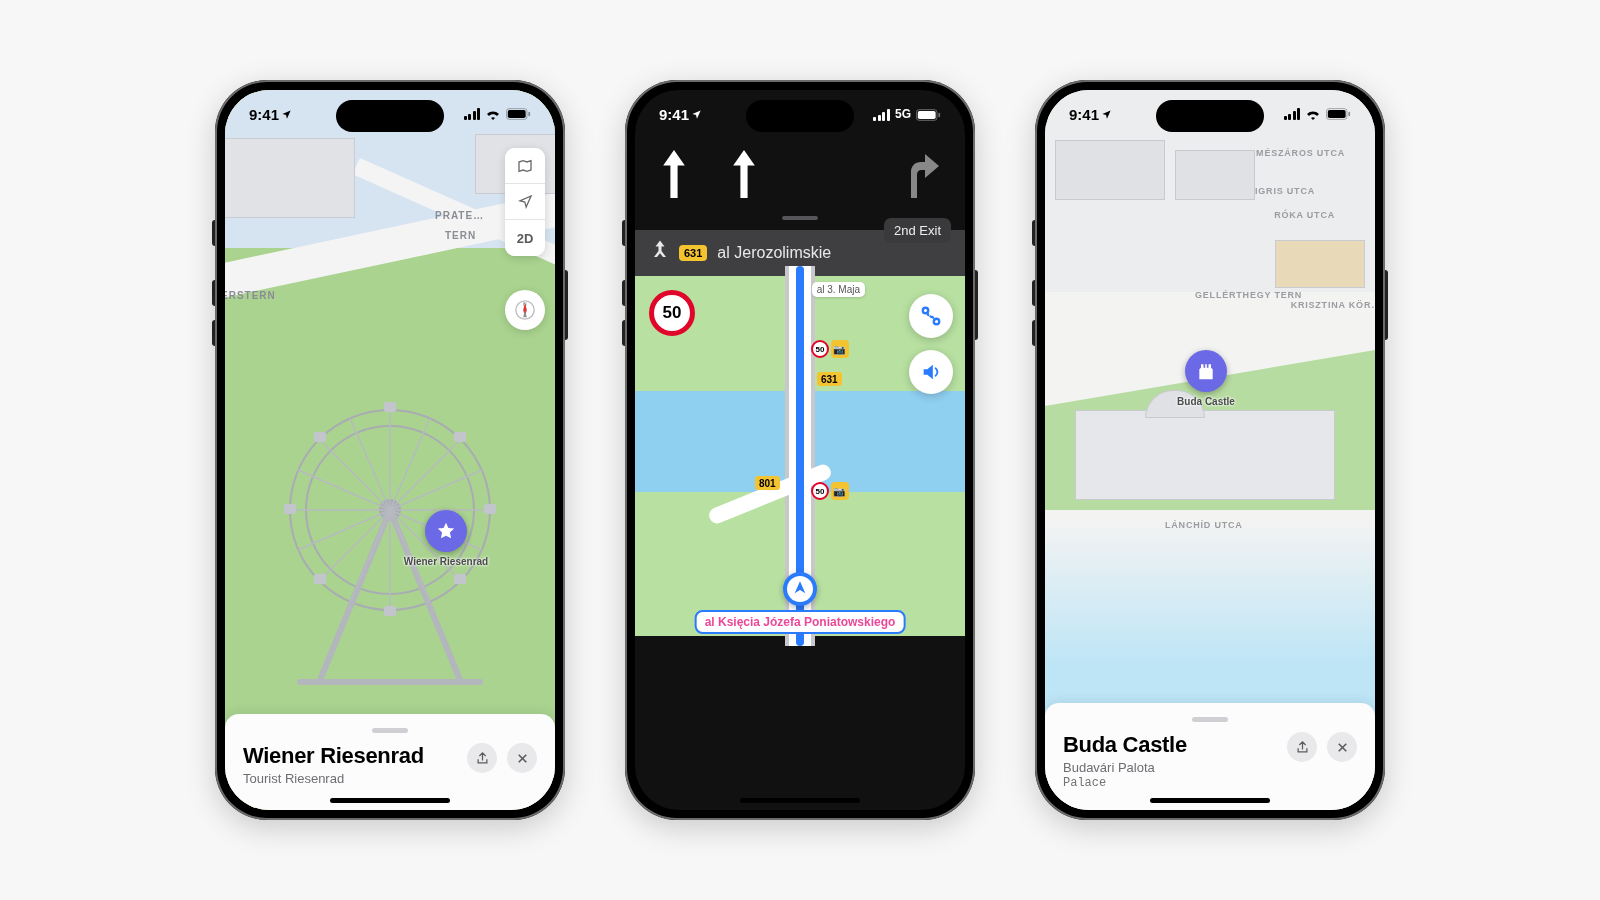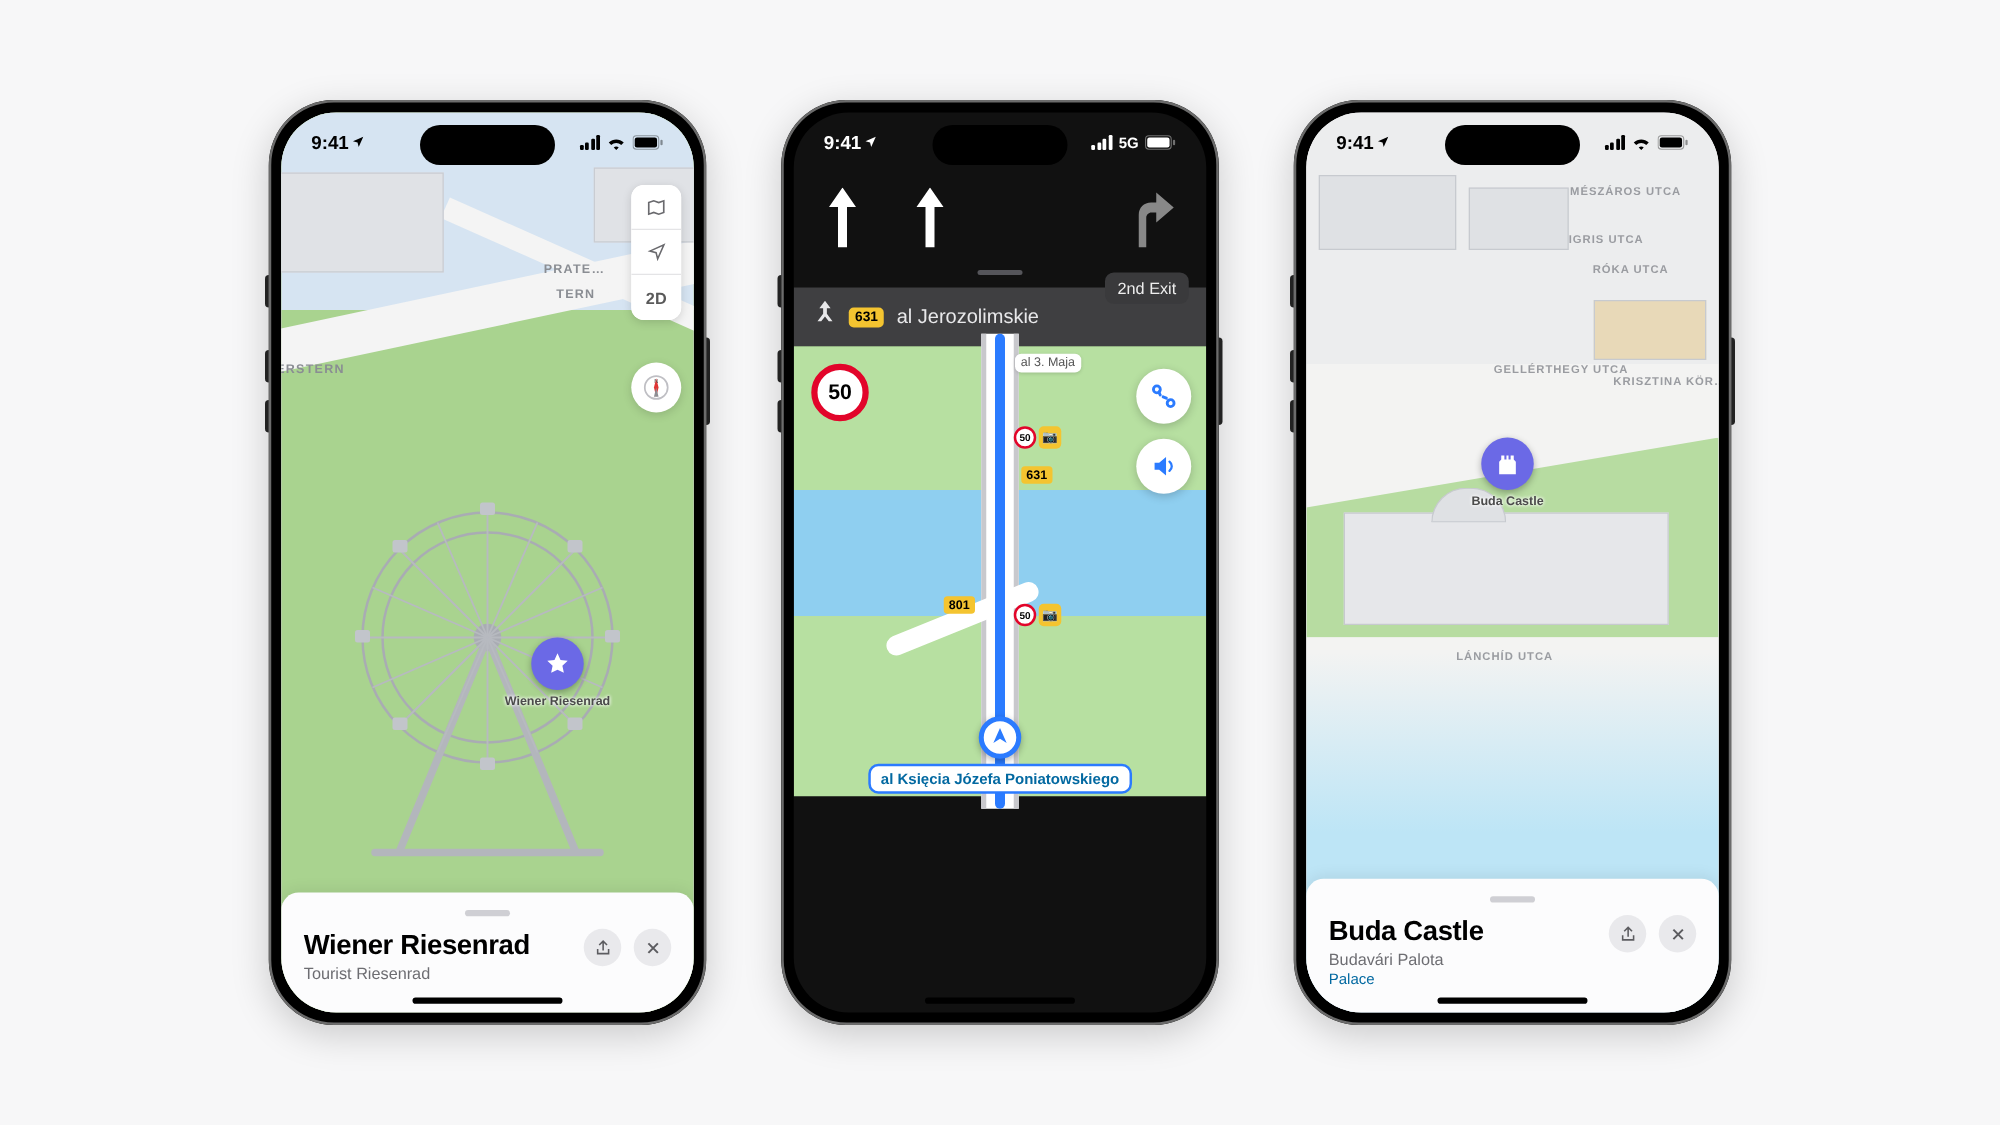--- a/index.html
+++ b/index.html
@@ -38,21 +38,21 @@
     position: absolute; top: 10px; left: 50%; transform: translateX(-50%);
     width: 108px; height: 32px; background: #000; border-radius: 20px; z-index: 50;
   }
   .status-bar {
     position: absolute; top: 0; left: 0; right: 0; height: 48px;
     display: flex; justify-content: space-between; align-items: center;
     padding: 12px 24px; z-index: 40; font-weight: 600; font-size: 15px;
   }
   .status-bar.light { color: #fff; }
   .status-left { display:flex; align-items:center; gap:2px;}
-  .status-right { display:flex; align-items:center; gap:5px; }
+  .status-right { display:flex; align-items:flex-end; gap:5px; }
   .signal-bars { display:flex; align-items:flex-end; gap:1.5px; height:12px;}
   .signal-bars span{ width:3px; background:currentColor; border-radius:1px;}
   .signal-bars span:nth-child(1){height:4px;} .signal-bars span:nth-child(2){height:6px;}
   .signal-bars span:nth-child(3){height:9px;} .signal-bars span:nth-child(4){height:12px;}
   .wifi-ico svg, .bat-ico svg { display:block; }
   .home-ind { position:absolute; bottom:7px; left:50%; transform:translateX(-50%); width:120px; height:5px; background:#000; border-radius:3px; z-index:60;}
   
   .p1-map{ position:absolute; inset:0; background:
      linear-gradient(180deg,#d6e4f2 0,#d6e4f2 22%, transparent 22%),
      linear-gradient(180deg,#a9d38f 0, #a9d38f 100%);
@@ -71,21 +71,21 @@
   .map-controls{ position:absolute; right:10px; top:58px; width:40px; display:flex; flex-direction:column; gap:0; background:#fff; border-radius:10px; box-shadow:0 2px 8px rgba(0,0,0,.15); overflow:hidden;}
   .map-controls button{ border:0; background:#fff; width:40px; height:36px; font-size:13px; font-weight:600; color:#5a5a5a; display:flex; align-items:center; justify-content:center; border-bottom:1px solid #e4e4e6;}
   .map-controls button:last-child{border-bottom:0;}
   .compass-btn{ position:absolute; right:10px; top:200px; width:40px;height:40px; background:#fff; border-radius:50%; box-shadow:0 2px 8px rgba(0,0,0,.15); display:flex;align-items:center;justify-content:center;}
   
   .place-card{ position:absolute; bottom:0; left:0; right:0; background:#fcfcfd; border-radius:14px 14px 0 0; padding:14px 18px 24px; box-shadow:0 -2px 12px rgba(0,0,0,.08);}
   .place-card .grab{ width:36px;height:5px;background:#cfcfd4;border-radius:3px;margin:0 auto 10px;}
   .pc-head{ display:flex; align-items:flex-start; justify-content:space-between;}
   .pc-title{ font-size:22px; font-weight:800; letter-spacing:-.3px;}
   .pc-sub{ font-size:13px; color:#6d6d72; margin-top:2px; font-weight:500;}
-  .pc-sub2{ font-size:12px; color:#0369a1; margin-top:1px;}
+  .pc-sub2{ font-size:12px; color:#737373; margin-top:1px;font-family:Liberation Mono, monospace;}
   .pc-actions{ display:flex; gap:10px;}
   .pc-ico{ width:30px;height:30px; border-radius:50%; background:#e9e9ec; color:#5c5c60; display:flex; align-items:center; justify-content:center;}
   
   .p2-screen{ background:#111;}
   .nav-banner{ position:relative; padding:54px 18px 10px; color:#fff;}
   .nav-arrows{ display:flex; gap:40px; align-items:flex-end; padding:6px 6px 10px;}
   .arr svg{display:block;}
   .nav-dist{ font-size:30px; font-weight:800; display:flex; align-items:baseline; gap:14px;}
   .exit-chip{ position:absolute; right:14px; top:128px; background:#3a3a3c; color:#eee; font-size:13px; padding:5px 10px; border-radius:7px;}
   .nav-street{ font-size:22px; color:#c9c9cd; margin-top:2px; font-weight:500;}
@@ -95,21 +95,21 @@
   .p2-map{ position:relative; height:360px; background:linear-gradient(#b7e0a1 0 32%, #8fcff0 32% 60%, #b7e0a1 60% 100%);}
   .p2-road{ position:absolute; left:50%; top:-10px; bottom:-10px; width:30px; transform:translateX(-50%); background:#fff; border-left:4px solid #c8c8cc; border-right:4px solid #c8c8cc;}
   .p2-route{ position:absolute; left:50%; top:-10px; bottom:-10px; width:8px; transform:translateX(-50%); background:#2b7bff; border-radius:4px;}
   .p2-ramp{ position:absolute; left:70px; top:210px; width:130px; height:16px; background:#fff; transform:rotate(-22deg); border-radius:8px;}
   .speed{ position:absolute; left:14px; top:14px; width:46px;height:46px;border-radius:50%;background:#fff;border:5px solid #e2052a; display:flex;align-items:center;justify-content:center;font-weight:800; font-size:17px;}
   .p2-btn{ position:absolute; right:12px; width:44px;height:44px; border-radius:50%; background:#fff; box-shadow:0 2px 8px rgba(0,0,0,.2); display:flex;align-items:center;justify-content:center; color:#2b7bff;}
   .p2-btn.route{ top:18px;} .p2-btn.audio{ top:74px;}
   .cam-chip{ position:absolute; display:flex; align-items:center; gap:2px;}
   .mini-speed{ width:18px;height:18px;border-radius:50%;background:#fff;border:2.5px solid #e2052a;font-size:8px;font-weight:800;display:flex;align-items:center;justify-content:center;}
   .mini-cam{ width:18px;height:18px;border-radius:4px; background:#f4c430; display:flex;align-items:center;justify-content:center;font-size:10px;}
-  .road-pill{ position:absolute; background:#fff; border:2px solid #2b7bff; color:#0369a1; font-weight:700; font-size:12px; padding:3px 8px; border-radius:8px; white-space:nowrap;}
+  .road-pill{ position:absolute; background:#fff; border:2px solid #2b7bff; color:#ec4899; font-weight:700; font-size:12px; padding:3px 8px; border-radius:8px; white-space:nowrap;}
   .puck{ position:absolute; left:50%; bottom:30px; transform:translateX(-50%); width:34px;height:34px;border-radius:50%;background:#fff;border:4px solid #2b7bff; box-shadow:0 2px 6px rgba(0,0,0,.3);}
   .puck svg{position:absolute; left:50%; top:48%; transform:translate(-50%,-50%);}
   .p2-bar{ background:#fff; display:flex; align-items:center; padding:12px 18px 24px; gap:22px;}
   .p2-metric .v{ font-size:20px; font-weight:800;}
   .p2-metric .l{ font-size:12px; color:#7a7a80;}
   .p2-expand{ margin-left:auto; width:34px;height:34px;border-radius:50%;background:#ededf0;color:#6b6b70;display:flex;align-items:center;justify-content:center;}
   .road-badge{position:absolute; background:#f4c430;color:#000;font-size:10px;font-weight:800;padding:1.5px 4px;border-radius:3px;}
   .map-tag{ position:absolute; background:#fff; font-size:10px; color:#555; padding:2px 5px; border-radius:5px; box-shadow:0 1px 3px rgba(0,0,0,.15);}
   
   .p3-map{ position:absolute; inset:0; background:linear-gradient(180deg,#ecedee 0 28%, #f3f3f2 28% 60%, #bde5f6 80% 100%);}
@@ -403,21 +403,21 @@
           </span>
       </div>
     </div>
 
     <div class="p3-map">
       <div class="p3-green"></div>
 
       <span class="p3-road-label" style="right:30px;top:58px">MÉSZÁROS UTCA</span>
       <span class="p3-road-label" style="right:60px;top:96px">TIGRIS UTCA</span>
       <span class="p3-road-label" style="right:40px;top:120px">RÓKA UTCA</span>
-      <span class="p3-road-label" style="left:150px;top:200px">GELLÉRTHEGY UTCA</span>
+      <span class="p3-road-label" style="left:150px;top:200px">GELLÉRTHEGY TERN</span>
       <span class="p3-road-label" style="right:-6px;top:210px">KRISZTINA KÖR…</span>
       <span class="p3-road-label" style="left:120px;top:430px">LÁNCHÍD UTCA</span>
 
       <div class="p3-bld" style="left:10px;top:50px;width:110px;height:60px"></div>
       <div class="p3-bld" style="left:130px;top:60px;width:80px;height:50px"></div>
       <div class="p3-bld" style="right:10px;top:150px;width:90px;height:48px;background:#e8d9b8"></div>
       <div class="p3-bld" style="left:30px;top:320px;width:260px;height:90px;background:#e6e7ea"></div>
       <div class="p3-bld" style="left:100px;top:300px;width:60px;height:28px;border-radius:30px 30px 0 0;background:#dfe1e4"></div>
 
       <div class="pin pin-castle" style="left:140px; top:260px;">

